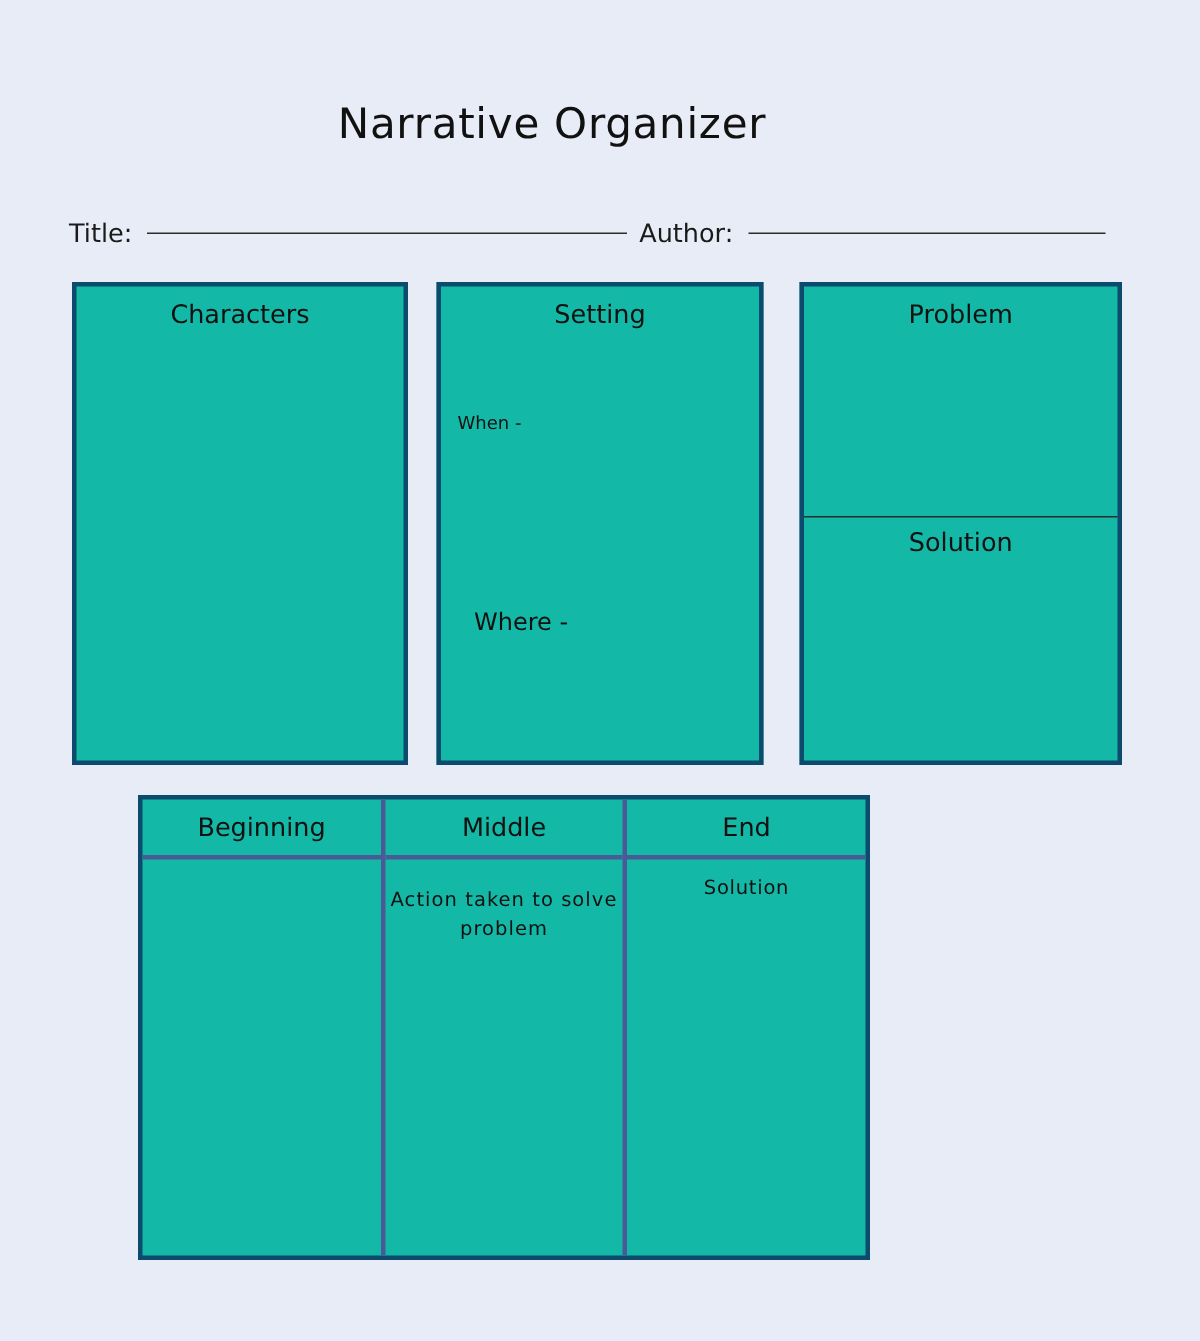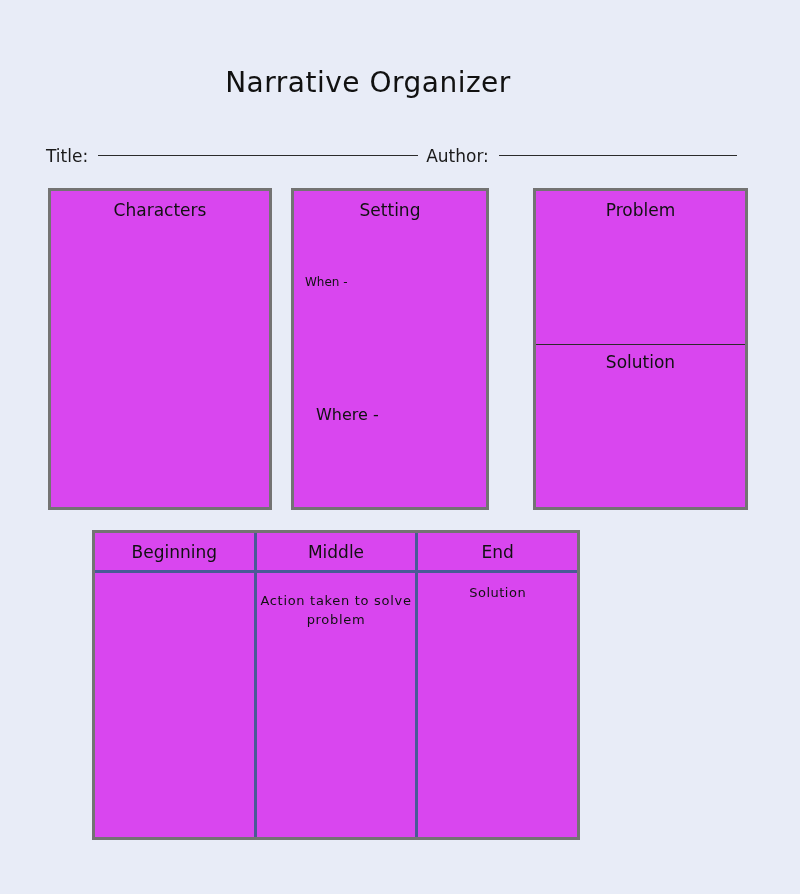--- a/index.html
+++ b/index.html
@@ -28,32 +28,32 @@
   .meta-label{font-size:17px;line-height:17px;white-space:nowrap;padding-bottom:1px;}
   .meta-rule{
     flex:0 0 auto;height:1px;background:#2b2b2b;margin:0 0 3px 10px;
   }
   .rule-title{width:320px;}
   .rule-author{width:238px;}
   .meta-gap{width:8px;}
 
   
   .box{
-    position:absolute;background:#d946ef;
-    border:3px solid #737373;
+    position:absolute;background:#14b8a6;
+    border:3px solid #0c4a6e;
     box-sizing:border-box;
   }
   .box-head{
     text-align:center;font-size:17px;line-height:20px;
     padding-top:9px;color:#111;
   }
 
   
   #box-characters{left:48px;top:188px;width:224px;height:322px;}
-  #box-setting{left:291px;top:188px;width:198px;height:322px;}
+  #box-setting{left:291px;top:188px;width:218px;height:322px;}
   #box-problem-solution{left:533px;top:188px;width:215px;height:322px;}
 
   .setting-when{
     position:absolute;left:11px;top:84px;font-size:12px;color:#111;
   }
   .setting-where{
     position:absolute;left:11px;top:214px;font-size:16px;color:#111;margin-left:11px;
   }
 
   .ps-divider{

